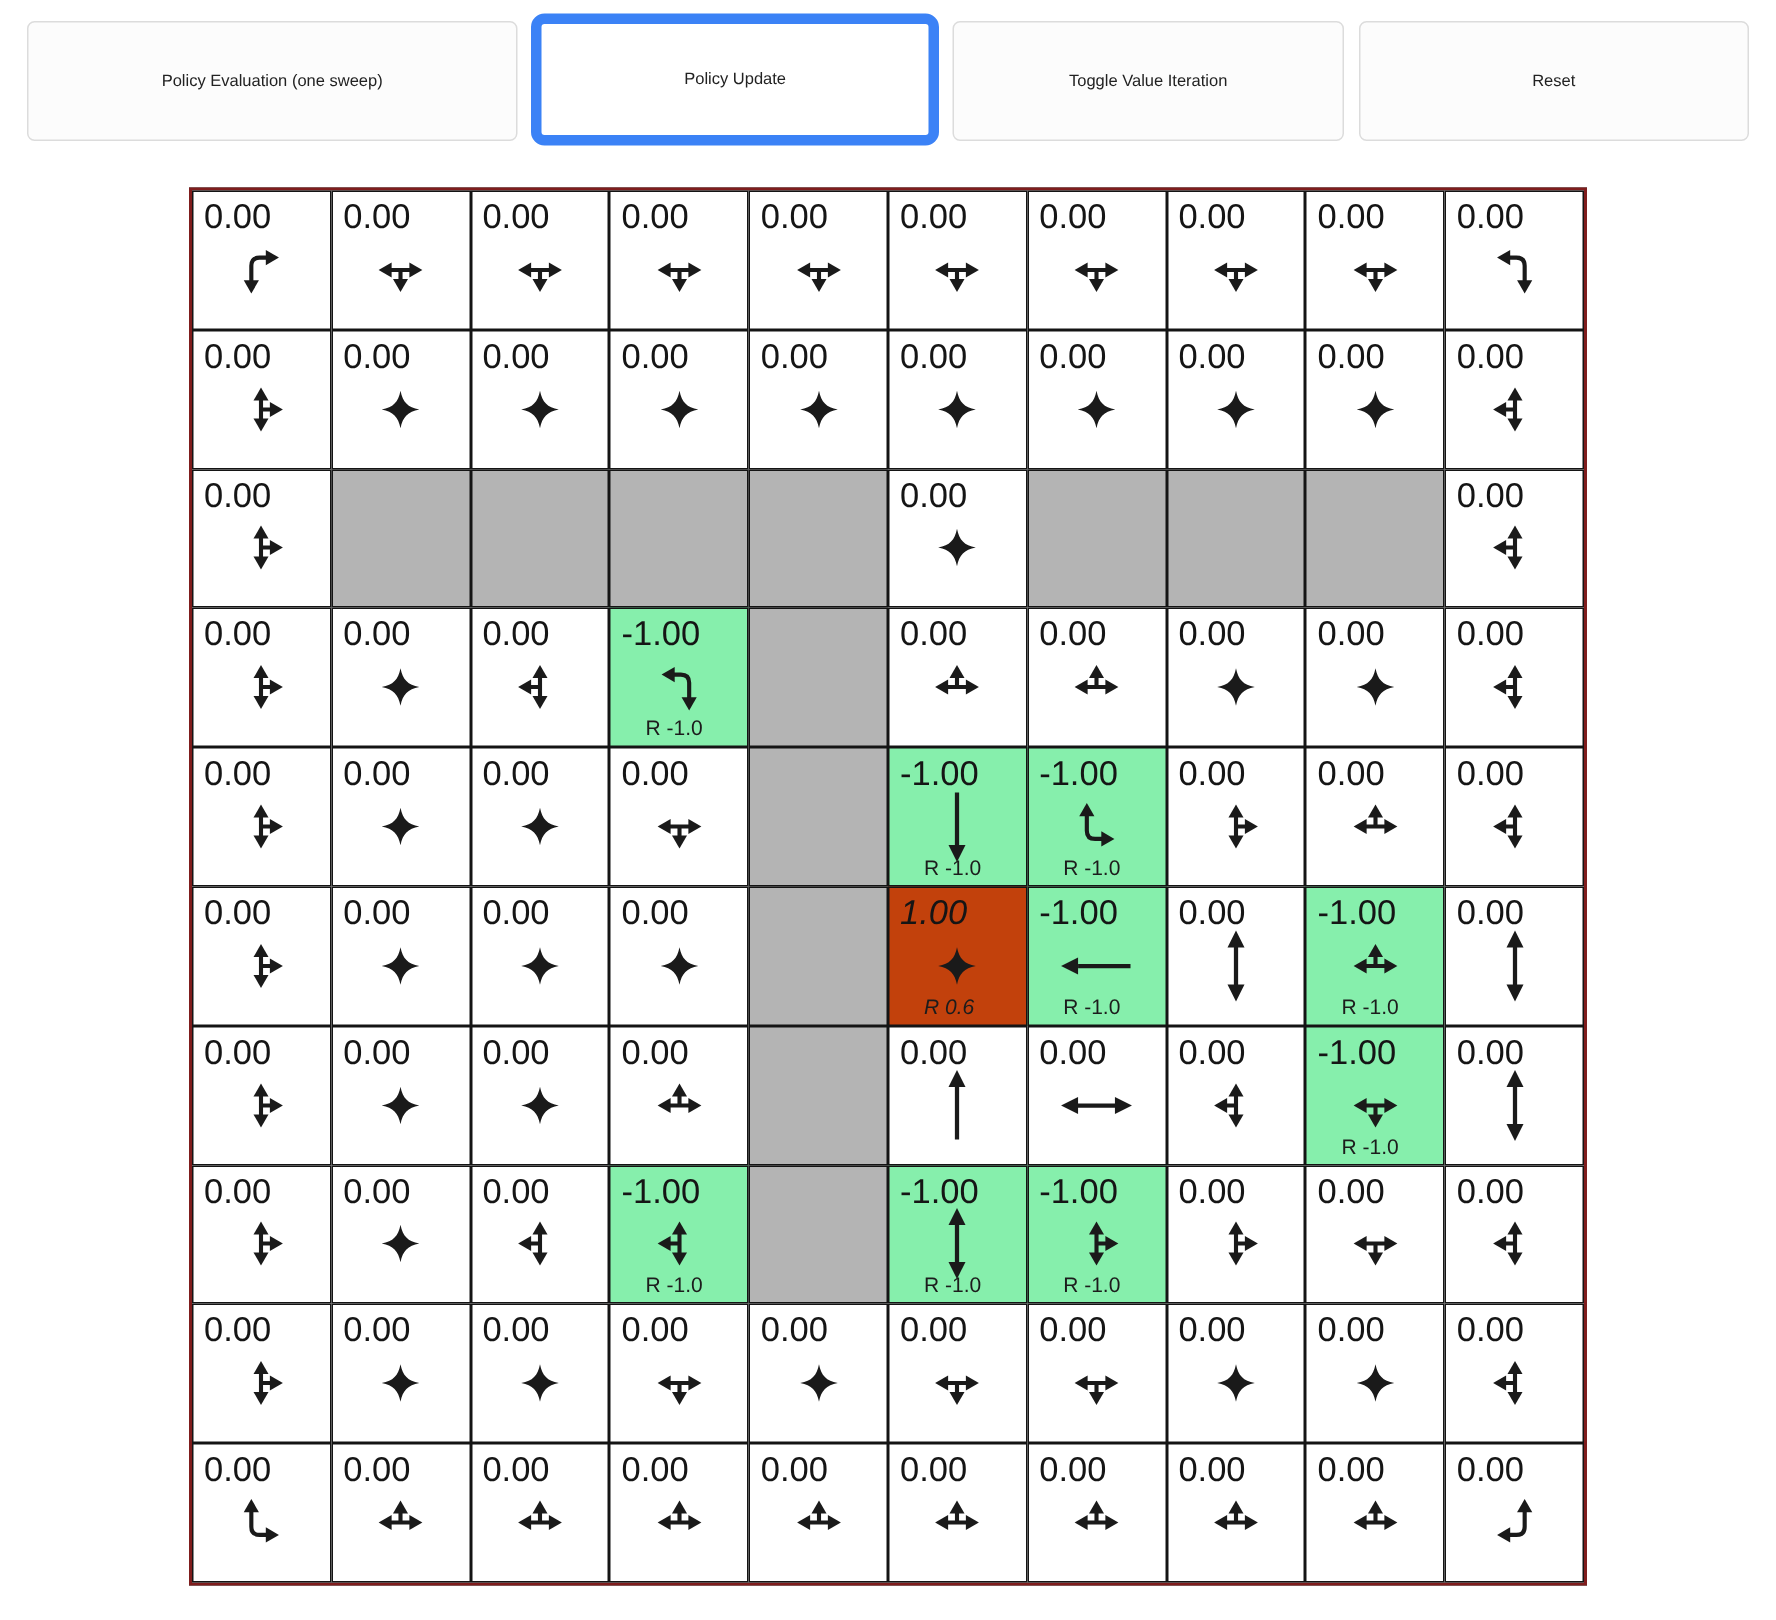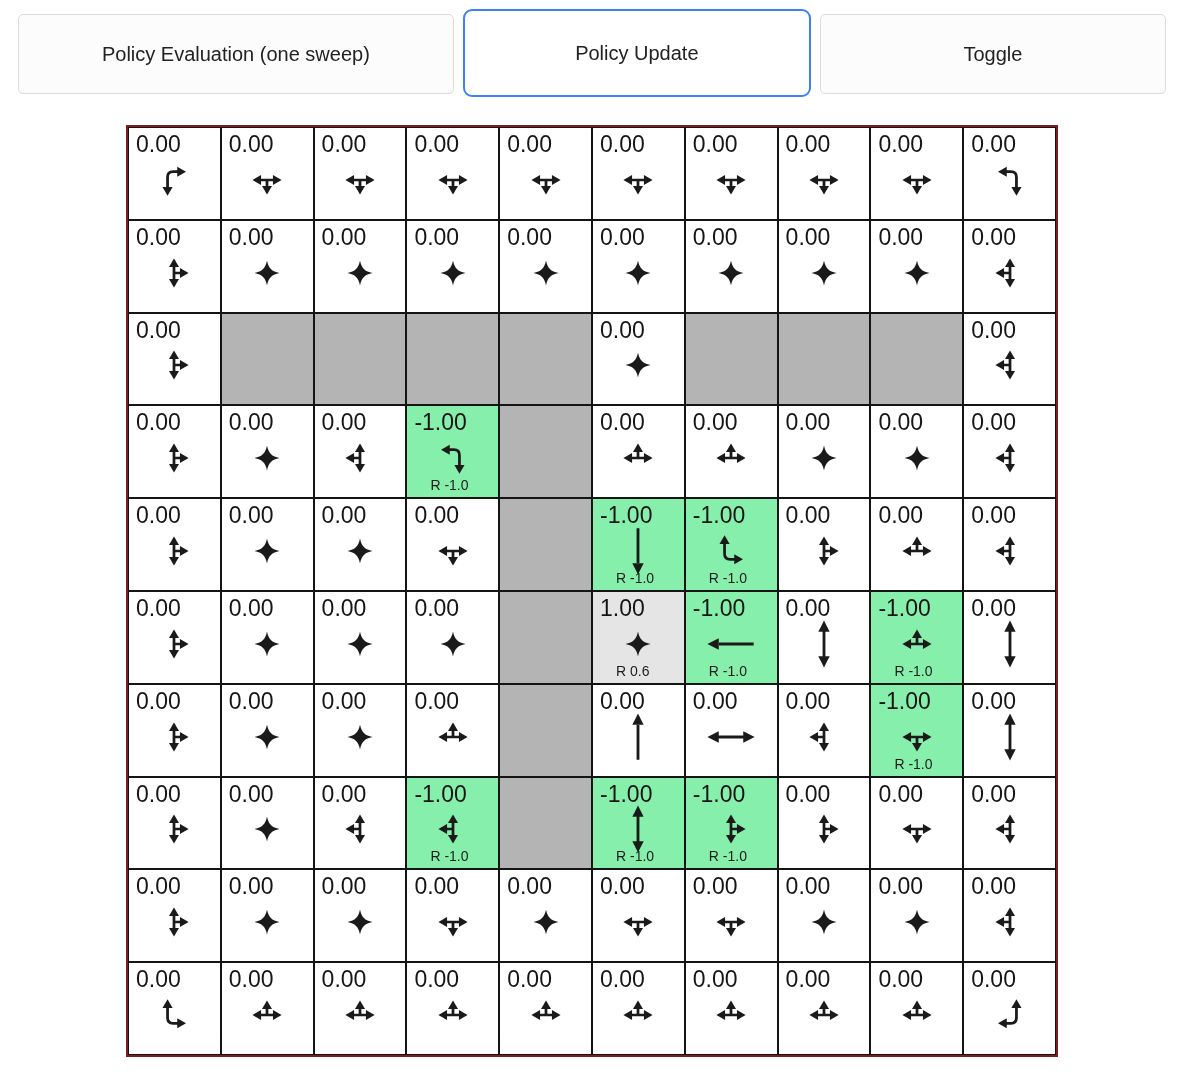--- a/index.html
+++ b/index.html
@@ -1,40 +1,41 @@
 <!DOCTYPE html>
 <html><head>
 <meta charset="utf-8">
 <style>
   html,body{margin:0;padding:0;background:#ffffff;}
   body{width:1184px;height:1080px;font-family:"Liberation Sans",sans-serif;overflow:hidden;}
   .toolbar{display:flex;gap:10px;padding:14px 18px 0 18px;height:80px;align-items:stretch;}
   .tb-btn{flex:1;background:#fcfcfc;border:1px solid #dcdcdc;border-radius:5px;
-          font-family:"Liberation Sans",sans-serif;font-size:20px;color:#222;cursor:pointer;padding:0 6px;}
+          font-family:"Liberation Sans",sans-serif;font-size:11px;color:#222;cursor:pointer;padding:0 6px;}
   .tb-btn.wide{flex:1.27;}
-  .tb-btn.active{border:2px solid #3b82f6;border-radius:9px;background:#ffffff;margin:-5px -1px -3px -1px;}
+  .tb-btn.active{border:7px solid #3b82f6;border-radius:9px;background:#ffffff;margin:-5px -1px -3px -1px;}
   .gridworld{width:928px;height:928px;margin:31px auto 0 auto;display:grid;
              grid-template-columns:repeat(10,1fr);grid-template-rows:repeat(10,1fr);
              border:2px solid #7f1d1d;background:#141414;}
   .cell{position:relative;border:1px solid #141414;background:#ffffff;box-sizing:border-box;}
   .cell.wall{background:#b4b4b4;}
   .cell.neg{background:#86efac;}
-  .cell.pos{background:#e5e5e5;}
+  .cell.pos{background:#c2410c;font-style:italic;}
   .cell-value{position:absolute;top:3px;left:7px;font-size:23px;color:#151515;}
   .cell-reward{position:absolute;bottom:4px;left:7px;font-size:14px;color:#1c1c1c;margin-left:16px;}
   .arrow-wrap{position:absolute;left:50%;top:57%;transform:translate(-50%,-50%);line-height:0;}
   .arrow-wrap svg{display:block;}
 </style>
 </head>
 <body>
 
 <div class="toolbar">
   <button class="tb-btn wide">Policy Evaluation (one sweep)</button>
   <button class="tb-btn active">Policy Update</button>
-  <button class="tb-btn">Toggle</button>
+  <button class="tb-btn">Toggle Value Iteration</button>
+  <button class="tb-btn">Reset</button>
 </div>
 
 <div class="gridworld">
     <div class="cell">
       <span class="cell-value">0.00</span>
       <span class="arrow-wrap">
         <svg width="32" height="35" viewBox="-17 -19 34 38">
           <path d="M-7,10 L-7,-3 Q-7,-9 -1,-9 L5,-9" fill="none" stroke="#1a1a1a" stroke-width="3"></path>
           <polygon fill="#1a1a1a" points="-7,17 -12.5,7.5 -1.5,7.5"></polygon>
           <polygon fill="#1a1a1a" points="13,-9 3.5,-14.5 3.5,-3.5"></polygon>

